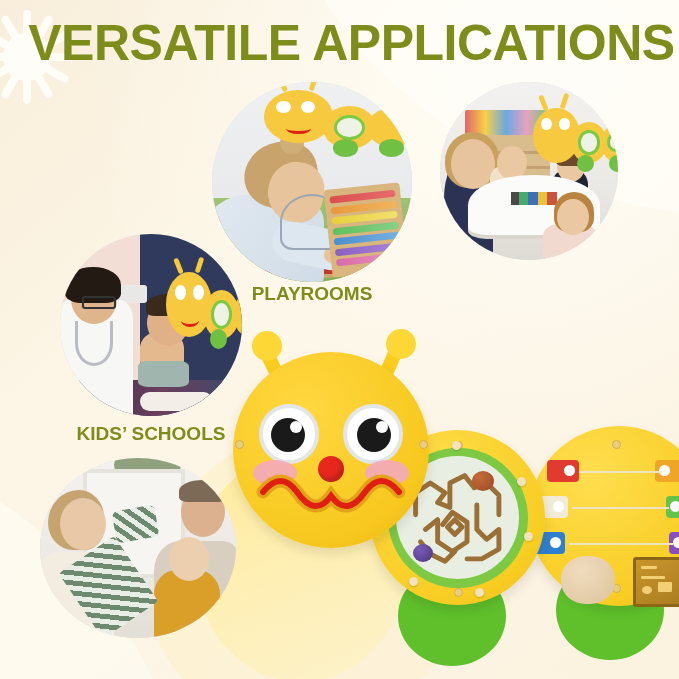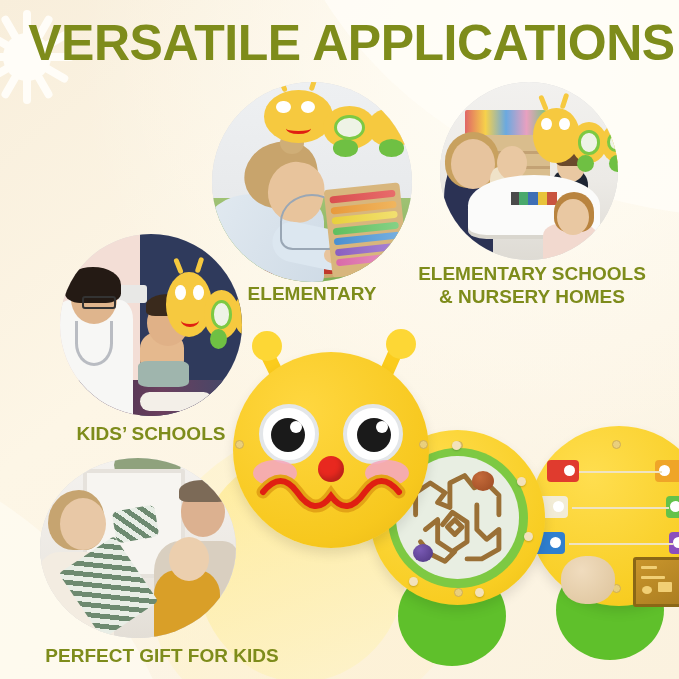--- a/index.html
+++ b/index.html
@@ -303,21 +303,21 @@
       <div class="d-seg" style="left:38%;top:30%;width:34%;height:62%;"></div>
       <div class="d-seg" style="left:66%;top:32%;width:32%;height:58%;"></div>
       <div class="d-foot" style="left:44%;top:78%;width:16%;height:26%;"></div>
       <div class="d-foot" style="left:74%;top:78%;width:16%;height:26%;"></div>
       <div style="position:absolute;left:45%;top:42%;width:20%;height:38%;background:#eef3e6;border:3px solid #7dc943;border-radius:50%;box-sizing:border-box;"></div>
       <div style="position:absolute;left:8%;top:22%;width:9%;height:18%;background:#fff;border-radius:50%;"></div>
       <div style="position:absolute;left:24%;top:22%;width:9%;height:18%;background:#fff;border-radius:50%;"></div>
       <div style="position:absolute;left:14%;top:54%;width:16%;height:12%;border-bottom:3px solid #e01f12;border-radius:50%;"></div>
     </div>
   </div>
-  <div class="caption" style="left:192px;top:282px;width:240px;">ELEMENTARY</div>
+  <div class="caption" style="left:192px;top:282px;width:240px;">PLAYROOMS</div>
 
   <div class="photo" style="left:440px;top:82px;width:178px;height:178px;">
     <div class="scene cl-bg">
       <div class="cl-books"></div>
       <div class="cl-shelf">
         <div class="cl-shelf-line" style="top:33%"></div>
         <div class="cl-shelf-line" style="top:66%"></div>
       </div>
       <div class="cl-teacher"></div>
       <div class="cl-teacher-hair"></div>
@@ -340,22 +340,20 @@
       <div class="d-seg" style="left:36%;top:26%;width:34%;height:58%;"></div>
       <div class="d-seg" style="left:64%;top:28%;width:34%;height:56%;"></div>
       <div class="d-foot" style="left:42%;top:72%;width:16%;height:24%;"></div>
       <div class="d-foot" style="left:72%;top:72%;width:16%;height:24%;"></div>
       <div style="position:absolute;left:43%;top:38%;width:20%;height:34%;background:#eef3e6;border:3px solid #7dc943;border-radius:50%;box-sizing:border-box;"></div>
       <div style="position:absolute;left:70%;top:40%;width:16%;height:28%;background:#eef3e6;border:3px solid #7dc943;border-radius:50%;box-sizing:border-box;"></div>
       <div style="position:absolute;left:8%;top:20%;width:10%;height:18%;background:#fff;border-radius:50%;"></div>
       <div style="position:absolute;left:25%;top:20%;width:10%;height:18%;background:#fff;border-radius:50%;"></div>
     </div>
   </div>
-  <div class="caption" style="left:412px;top:262px;width:240px;">ELEMENTARY SCHOOLS
-&amp; NURSERY HOMES</div>
 
   <div class="photo" style="left:60px;top:234px;width:182px;height:182px;">
     <div class="scene cn-bg">
       <div class="cn-wallbox"></div>
       <div class="cn-mat"></div>
       <div class="cn-sheet"></div>
       <div class="cn-baby-body"></div>
       <div class="cn-baby-pants"></div>
       <div class="cn-baby-head"></div>
       <div class="cn-baby-hair"></div>
@@ -390,21 +388,20 @@
       <div class="gf-dad-hair"></div>
       <div class="gf-mom-body"></div>
       <div class="gf-mom-hair"></div>
       <div class="gf-mom-head"></div>
       <div class="gf-baby-body"></div>
       <div class="gf-baby-head"></div>
       <div class="gf-gift2"></div>
       <div class="gf-gift1"></div>
     </div>
   </div>
-  <div class="caption" style="left:22px;top:644px;width:280px;">PERFECT GIFT FOR KIDS</div>
 
   <div class="cat">
 
     <div class="foot" style="left:556px;top:560px;"></div>
     <div class="seg" style="left:529px;top:426px;width:180px;height:180px;">
       <div class="screw" style="left:46%;top:8%"></div>
       <div class="screw" style="left:46%;top:88%"></div>
 
       <div class="block l" style="left:10%;top:19%;background:#e03b2e;"></div>
       <div class="block l" style="left:4%;top:39%;background:#f2ecd6;"></div>

